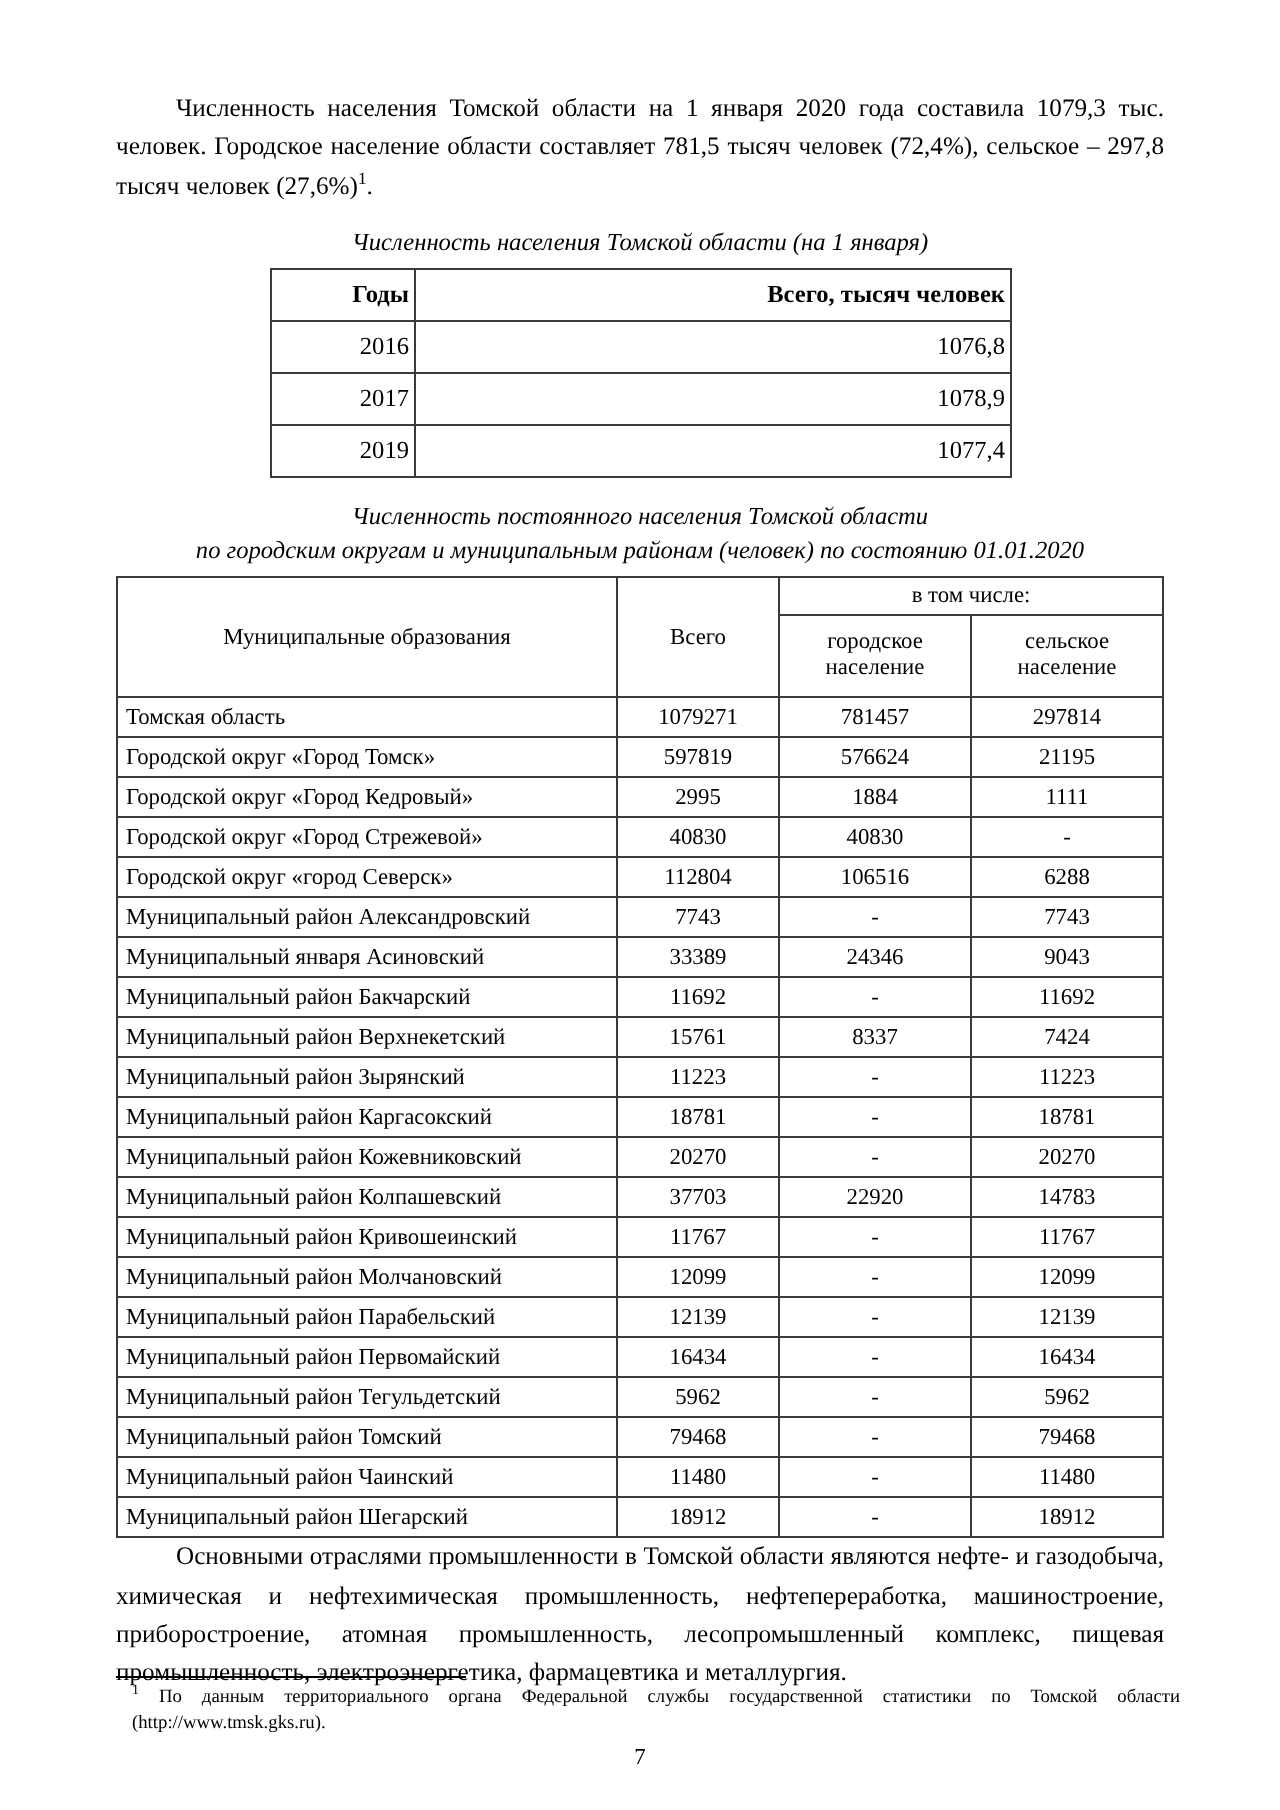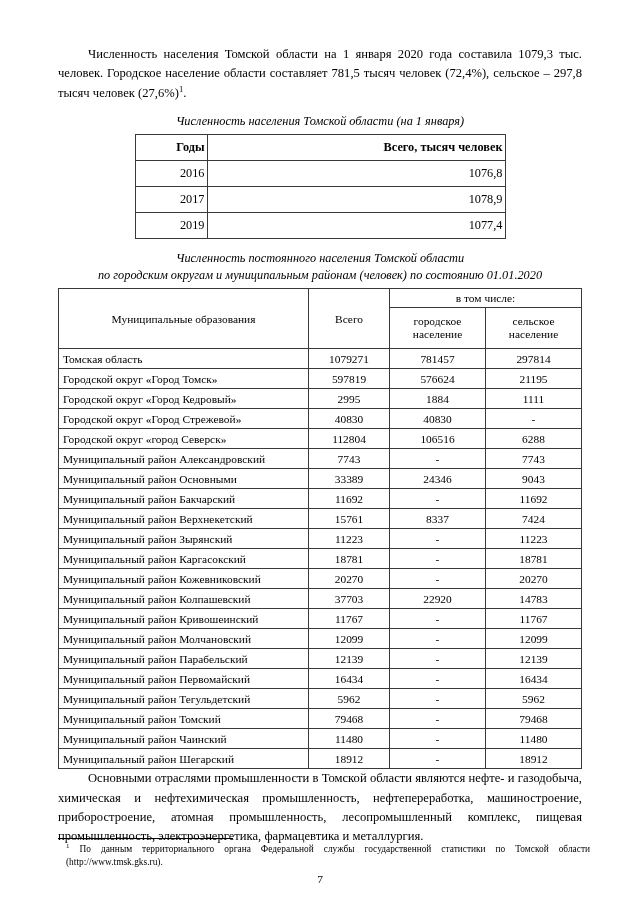--- a/index.html
+++ b/index.html
@@ -229,21 +229,21 @@
           <td class="num">106516</td>
           <td class="num">6288</td>
         </tr>
         <tr>
           <td class="name">Муниципальный район Александровский</td>
           <td class="num">7743</td>
           <td class="num">-</td>
           <td class="num">7743</td>
         </tr>
         <tr>
-          <td class="name">Муниципальный район Основными</td>
+          <td class="name">Муниципальный января Асиновский</td>
           <td class="num">33389</td>
           <td class="num">24346</td>
           <td class="num">9043</td>
         </tr>
         <tr>
           <td class="name">Муниципальный район Бакчарский</td>
           <td class="num">11692</td>
           <td class="num">-</td>
           <td class="num">11692</td>
         </tr>

